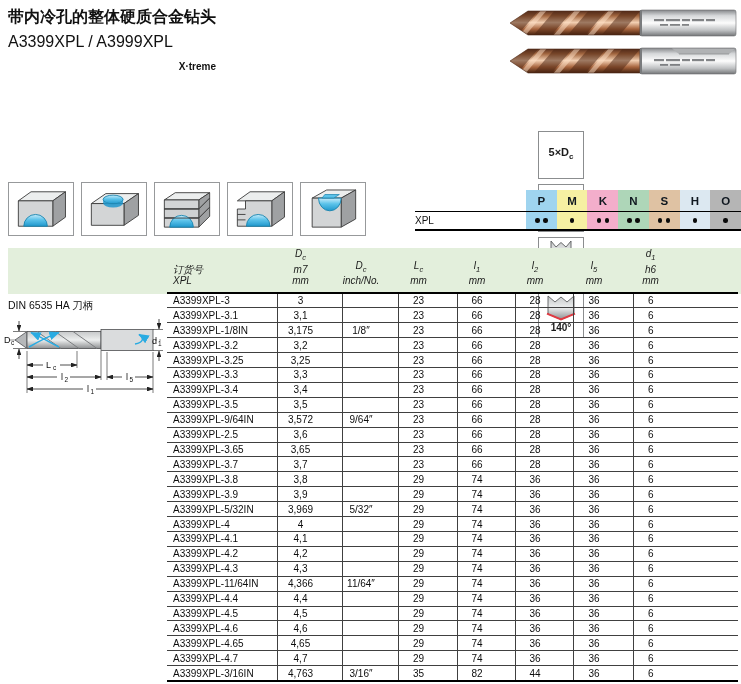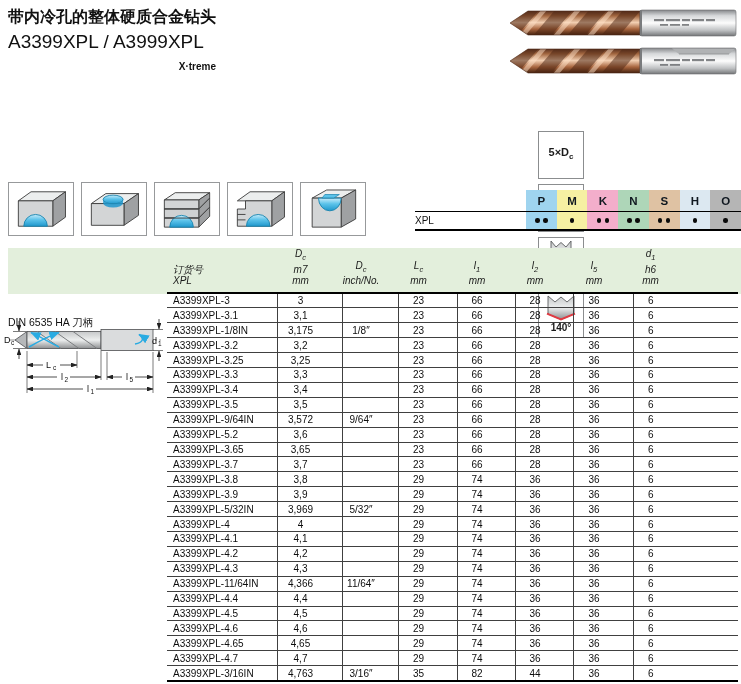--- a/index.html
+++ b/index.html
@@ -1,21 +1,21 @@
 <!DOCTYPE html>
 <html style="--hdr-green: #e3efdc; --coolant: #29abe2; --angle-red: #e03a42;"><head>
 <meta charset="utf-8">
 <style>
   html,body{margin:0;padding:0;background:#fff;}
   .page{position:relative;width:741px;height:684px;background:#fff;overflow:hidden;
         font-family:"Liberation Sans","DejaVu Sans",sans-serif;color:#111;}
   
   .title-block{position:absolute;left:8px;top:5px;}
   .t1{font-size:16px;font-weight:bold;line-height:24px;}
-  .t2{font-size:19px;line-height:25px;}
+  .t2{font-size:16px;line-height:25px;}
   .t3{font-size:10px;font-weight:bold;line-height:25px;text-align:right;}
   
   .drills{position:absolute;left:508px;top:7px;width:230px;}
   .drills svg{display:block;margin-bottom:6px;}
   
   .badges{position:absolute;left:538px;top:131px;display:flex;gap:5px;flex-direction:column;}
   .badge{width:46px;height:48px;border:1px solid #8b8d8f;box-sizing:border-box;background:#fff;
          display:flex;flex-direction:column;align-items:center;justify-content:center;
          font-weight:bold;font-size:11px;line-height:12.5px;text-align:center;color:#1a1a1a;}
   .badge sub{font-size:8px;}
@@ -32,21 +32,21 @@
   .mcells{display:flex;width:215px;}
   .mcell{flex:1;text-align:center;}
   .letters .mcell{height:21px;font-weight:bold;font-size:11.5px;line-height:22px;color:#101820;}
   .dots .mcell{height:17px;display:flex;align-items:center;justify-content:center;gap:3.5px;}
   .dot{width:4.5px;height:4.5px;border-radius:50%;background:#0b0b0b;}
   .mline{height:1px;background:#000;}
   .mline.thick{height:2px;}
   
   .green-band{position:absolute;left:8px;top:248px;width:733px;height:46px;background:var(--hdr-green,#e3efdc);}
   
-  .shank-note{position:absolute;left:8px;top:316px;font-size:10.5px;color:#111;}
+  .shank-note{position:absolute;left:8px;top:299px;font-size:10.5px;color:#111;}
   .diagram-wrap{position:absolute;left:3px;top:314px;}
   .diagram text{font-size:9px;fill:#111;}
   .diagram text.sub{font-size:6.5px;}
   .coolant-stroke{stroke:var(--coolant,#29abe2);}
   
   table.catalog{position:absolute;left:167px;top:248px;width:571px;border-collapse:collapse;table-layout:fixed;}
   table.catalog th,table.catalog td{margin:0;font-weight:normal;}
   table.catalog thead th{vertical-align:bottom;padding:0 0 5px 0;border-bottom:2px solid #000;
         font-size:10px;color:#1a1a1a;text-align:center;}
   table.catalog thead th .hline{line-height:11.5px;font-style:italic;}
@@ -481,21 +481,21 @@
           <td>A3399XPL-9/64IN</td>
           <td>3,572</td>
           <td>9/64″</td>
           <td>23</td>
           <td>66</td>
           <td>28</td>
           <td>36</td>
           <td>6</td>
         </tr>
         <tr>
-          <td>A3399XPL-5.2</td>
+          <td>A3399XPL-2.5</td>
           <td>3,6</td>
           <td></td>
           <td>23</td>
           <td>66</td>
           <td>28</td>
           <td>36</td>
           <td>6</td>
         </tr>
         <tr>
           <td>A3399XPL-3.65</td>

